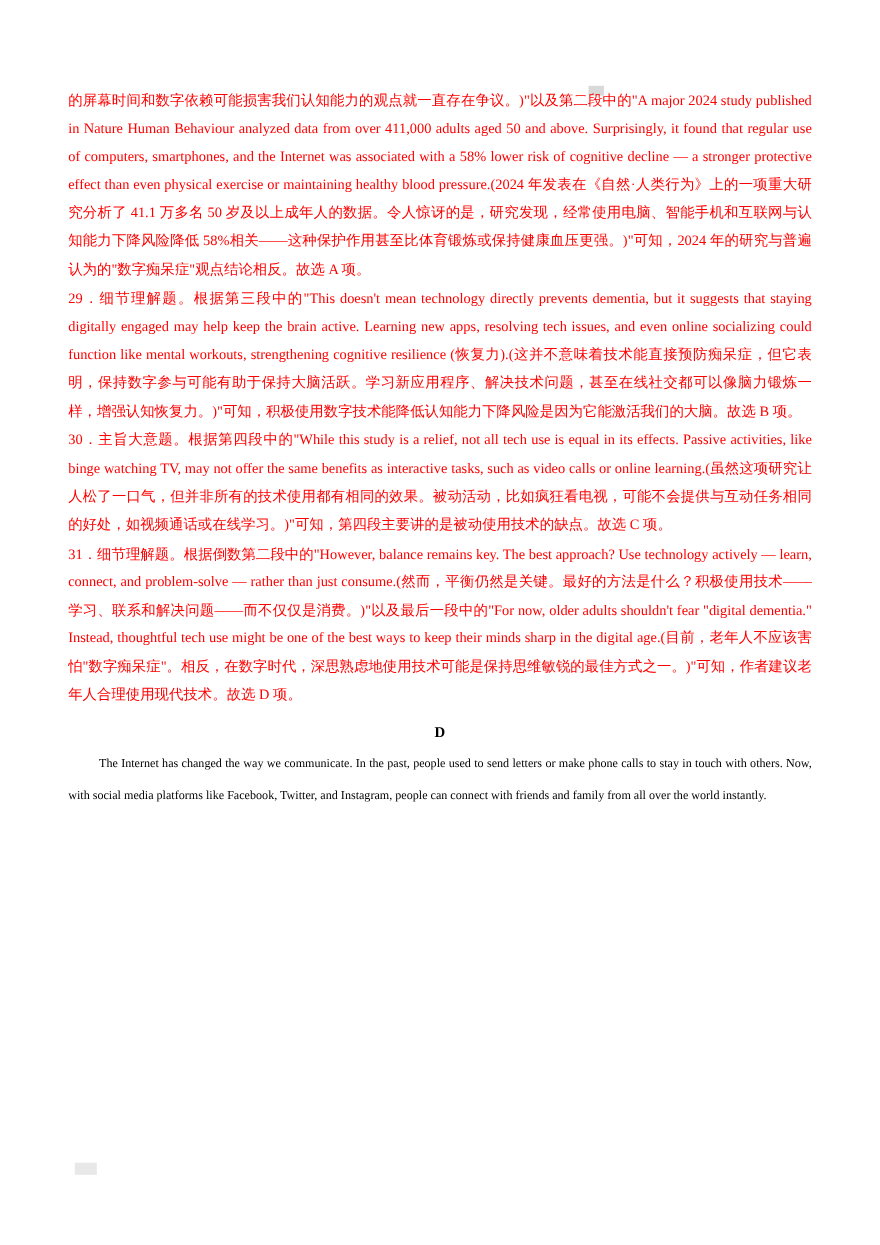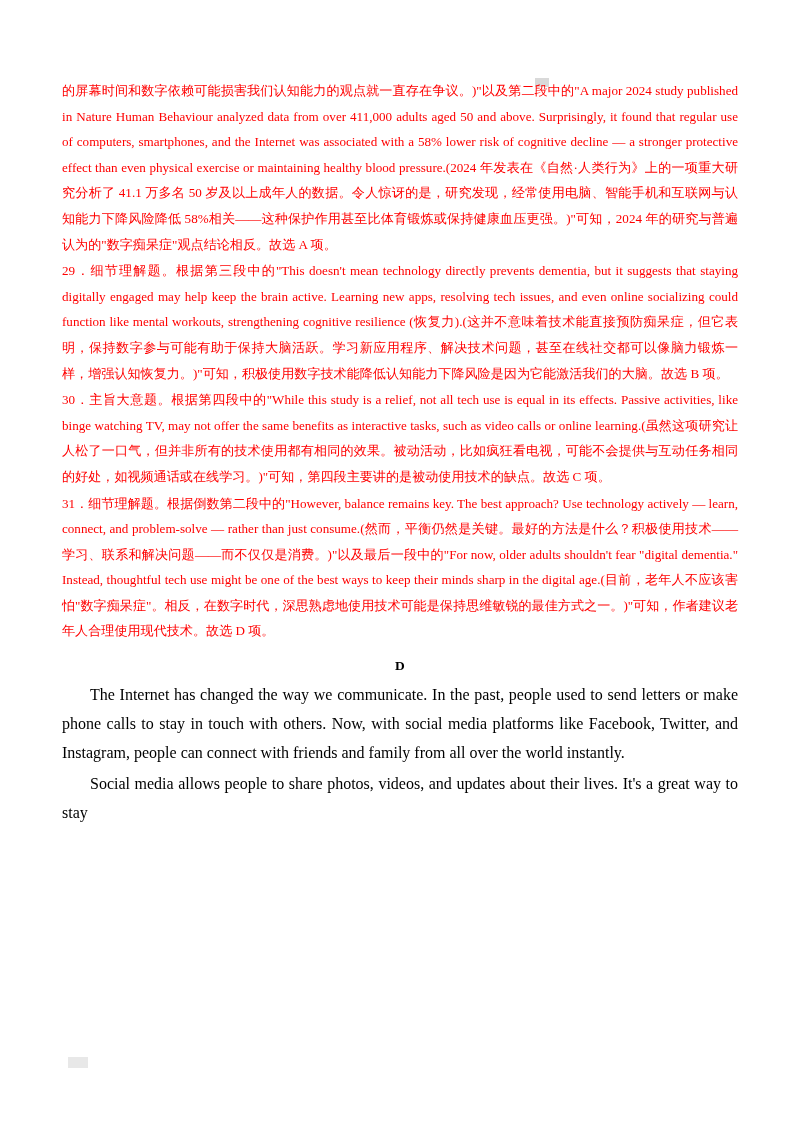--- a/index.html
+++ b/index.html
@@ -52,21 +52,21 @@
   .section-label {
     text-align: center;
     color: #000000;
     font-weight: bold;
     font-size: 13.5px;
     margin: 14px 0 6px 0;
     letter-spacing: .3px;
   }
   .black-para {
     color: #000000;
-    font-size: 16px;
+    font-size: 11px;
     line-height: 29px;
     text-align: justify;
     text-justify: inter-word;
     text-indent: 28px;
     margin: 0 0 2px 0;
   }
 </style>
 </head>
 <body>
 
@@ -81,19 +81,18 @@
     <p class="para">29．细节理解题。根据第三段中的"This doesn't mean technology directly prevents dementia, but it suggests that staying digitally engaged may help keep the brain active. Learning new apps, resolving tech issues, and even online socializing could function like mental workouts, strengthening cognitive resilience (恢复力).(这并不意味着技术能直接预防痴呆症，但它表明，保持数字参与可能有助于保持大脑活跃。学习新应用程序、解决技术问题，甚至在线社交都可以像脑力锻炼一样，增强认知恢复力。)"可知，积极使用数字技术能降低认知能力下降风险是因为它能激活我们的大脑。故选 B 项。</p>
 
     <p class="para">30．主旨大意题。根据第四段中的"While this study is a relief, not all tech use is equal in its effects. Passive activities, like binge watching TV, may not offer the same benefits as interactive tasks, such as video calls or online learning.(虽然这项研究让人松了一口气，但并非所有的技术使用都有相同的效果。被动活动，比如疯狂看电视，可能不会提供与互动任务相同的好处，如视频通话或在线学习。)"可知，第四段主要讲的是被动使用技术的缺点。故选 C 项。</p>
 
     <p class="para">31．细节理解题。根据倒数第二段中的"However, balance remains key. The best approach? Use technology actively — learn, connect, and problem-solve — rather than just consume.(然而，平衡仍然是关键。最好的方法是什么？积极使用技术——学习、联系和解决问题——而不仅仅是消费。)"以及最后一段中的"For now, older adults shouldn't fear "digital dementia." Instead, thoughtful tech use might be one of the best ways to keep their minds sharp in the digital age.(目前，老年人不应该害怕"数字痴呆症"。相反，在数字时代，深思熟虑地使用技术可能是保持思维敏锐的最佳方式之一。)"可知，作者建议老年人合理使用现代技术。故选 D 项。</p>
 
     <div class="section-label">D</div>
 
     <p class="black-para">The Internet has changed the way we communicate. In the past, people used to send letters or make phone calls to stay in touch with others. Now, with social media platforms like Facebook, Twitter, and Instagram, people can connect with friends and family from all over the world instantly.</p>
 
-    <p class="black-para">Social media allows people to share photos, videos, and updates about their lives. It's a great way to stay</p>
 
   </div>
 
   <div class="footer-block"></div>
 
 </div>
 
 </body></html>

